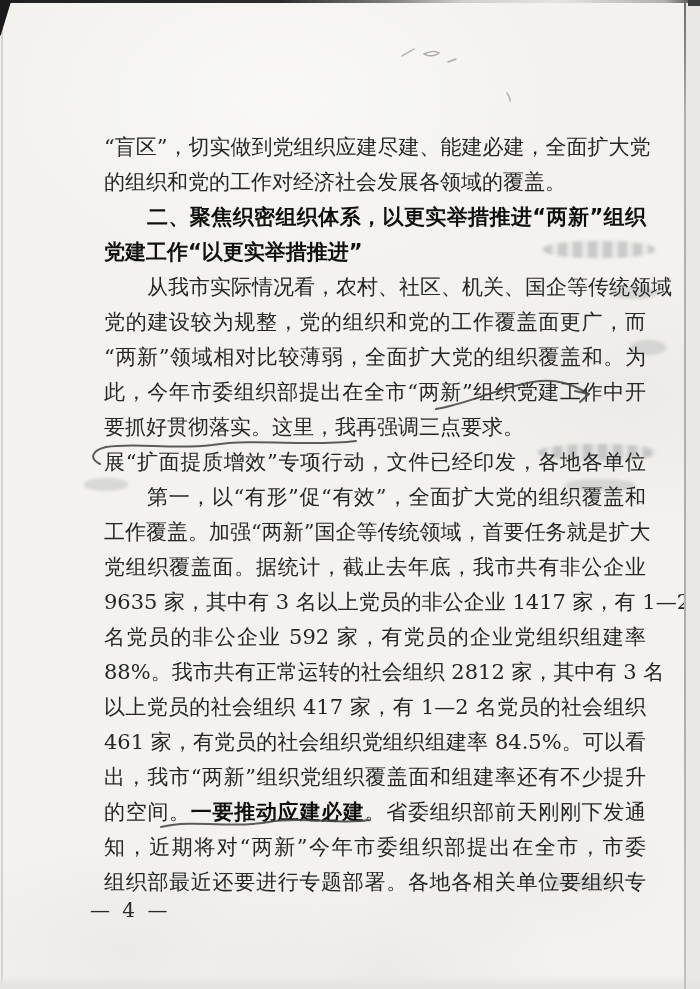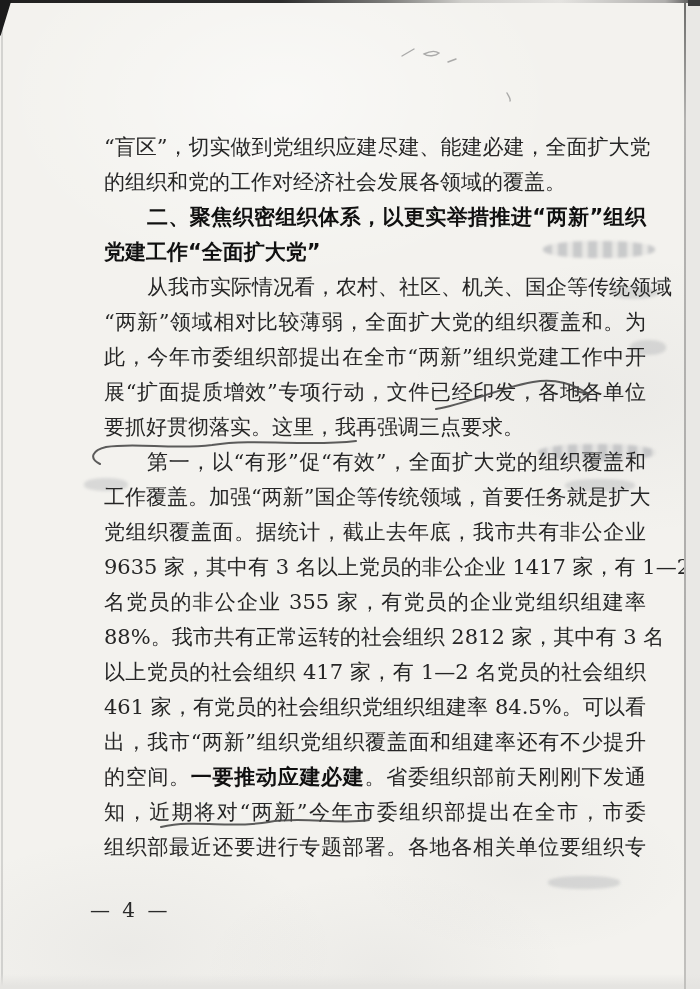--- a/index.html
+++ b/index.html
@@ -64,31 +64,32 @@
   <div class="smudge soft" style="left:630px;top:340px;width:36px;height:15px;"></div>
   <div class="smudge" style="left:538px;top:444px;width:118px;height:17px;"></div>
   <div class="smudge soft" style="left:84px;top:478px;width:44px;height:13px;"></div>
   <div class="smudge soft" style="left:565px;top:479px;width:70px;height:13px;"></div>
   <div class="smudge soft" style="left:548px;top:876px;width:72px;height:13px;"></div>
 
   <div class="textcol">
       <div class="line"><span>“盲区”，切实做到党组织应建尽建、能建必建，全面扩大党</span></div>
       <div class="line last"><span>的组织和党的工作对经济社会发展各领域的覆盖。</span></div>
       <div class="line head indent"><span>二、聚焦织密组织体系，以更实举措推进“两新”组织</span></div>
-      <div class="line head last"><span>党建工作“全面扩大党”</span></div>
+      <div class="line head last"><span>党建工作“以更实举措推进”</span></div>
       <div class="line indent"><span>从我市实际情况看，农村、社区、机关、国企等传统领域</span></div>
+      <div class="line"><span>党的建设较为规整，党的组织和党的工作覆盖面更广，而</span></div>
       <div class="line"><span>“两新”领域相对比较薄弱，全面扩大党的组织覆盖和。为</span></div>
       <div class="line"><span>此，今年市委组织部提出在全市“两新”组织党建工作中开</span></div>
+      <div class="line last"><span>要抓好贯彻落实。这里，我再强调三点要求。</span></div>
       <div class="line"><span>展“扩面提质增效”专项行动，文件已经印发，各地各单位</span></div>
-      <div class="line last"><span>要抓好贯彻落实。这里，我再强调三点要求。</span></div>
       <div class="line indent"><span>第一，以“有形”促“有效”，全面扩大党的组织覆盖和</span></div>
       <div class="line"><span>工作覆盖。加强“两新”国企等传统领域，首要任务就是扩大</span></div>
       <div class="line"><span>党组织覆盖面。据统计，截止去年底，我市共有非公企业</span></div>
       <div class="line"><span>9635 家，其中有 3 名以上党员的非公企业 1417 家，有 1—2</span></div>
-      <div class="line"><span>名党员的非公企业 355 家，有党员的企业党组织组建率</span></div>
+      <div class="line"><span>名党员的非公企业 592 家，有党员的企业党组织组建率</span></div>
       <div class="line"><span>88%。我市共有正常运转的社会组织 2812 家，其中有 3 名</span></div>
       <div class="line"><span>以上党员的社会组织 417 家，有 1—2 名党员的社会组织</span></div>
       <div class="line"><span>461 家，有党员的社会组织党组织组建率 84.5%。可以看</span></div>
       <div class="line"><span>出，我市“两新”组织党组织覆盖面和组建率还有不少提升</span></div>
       <div class="line"><span>的空间。</span><span class="bold-seg">一要推动应建必建</span><span>。省委组织部前天刚刚下发通</span></div>
       <div class="line"><span>知，近期将对“两新”今年市委组织部提出在全市，市委</span></div>
       <div class="line"><span>组织部最近还要进行专题部署。各地各相关单位要组织专</span></div>
     </div>
 
   <div class="page-number">— 4 —</div>

